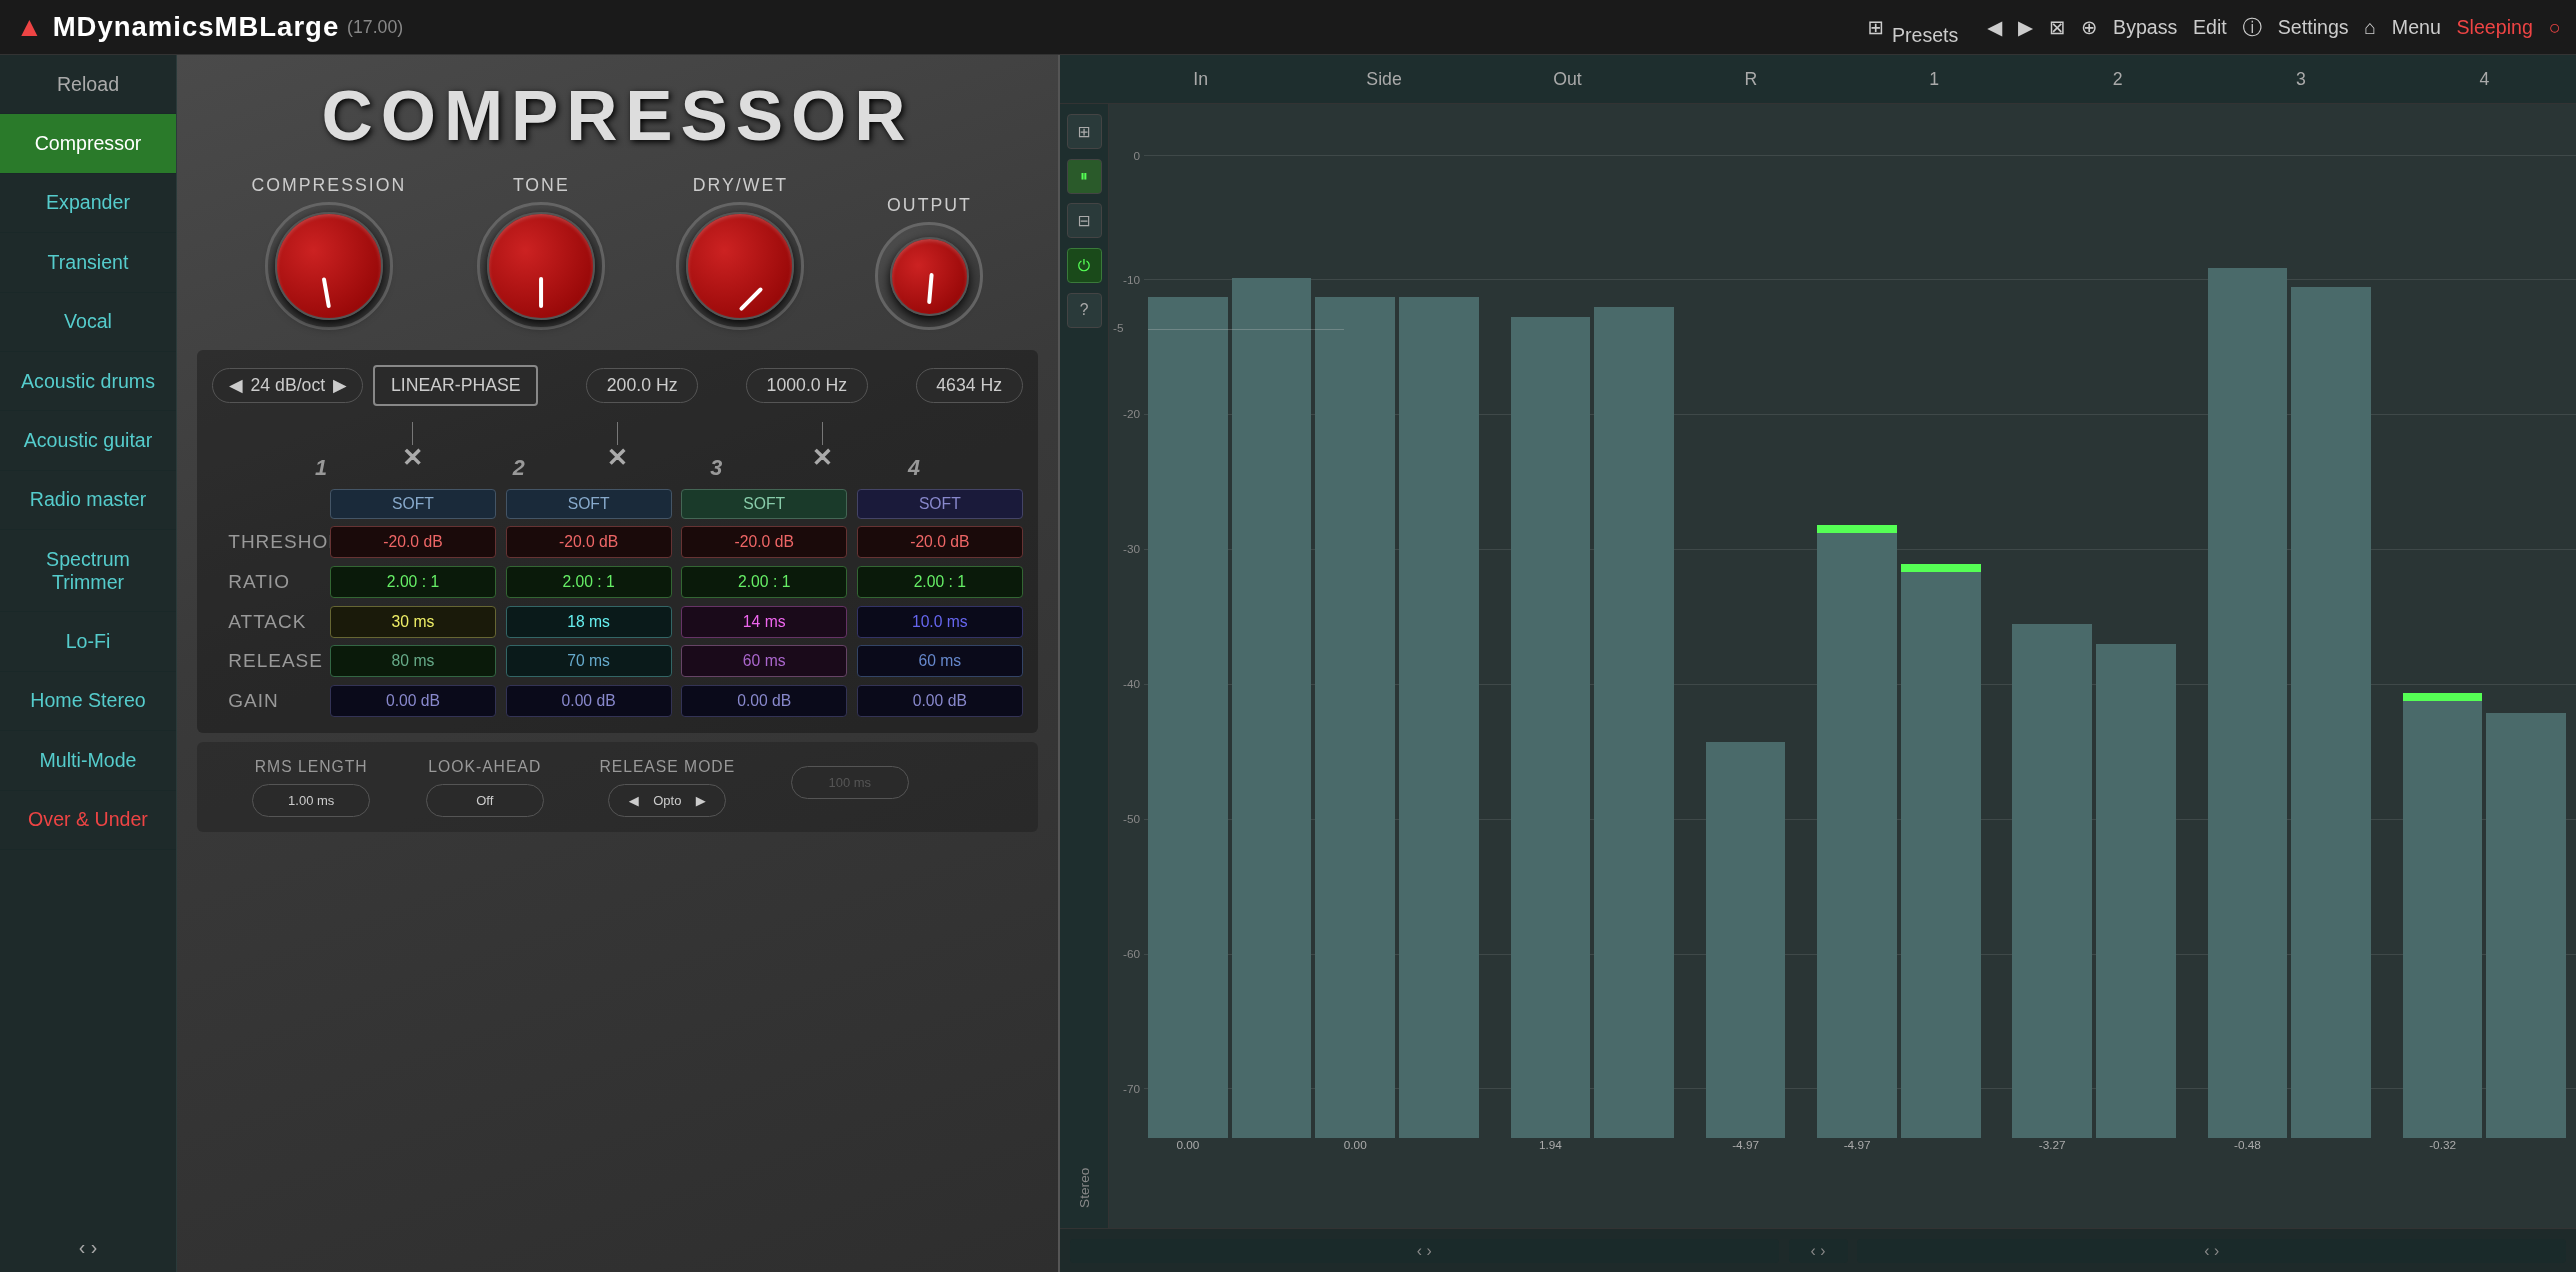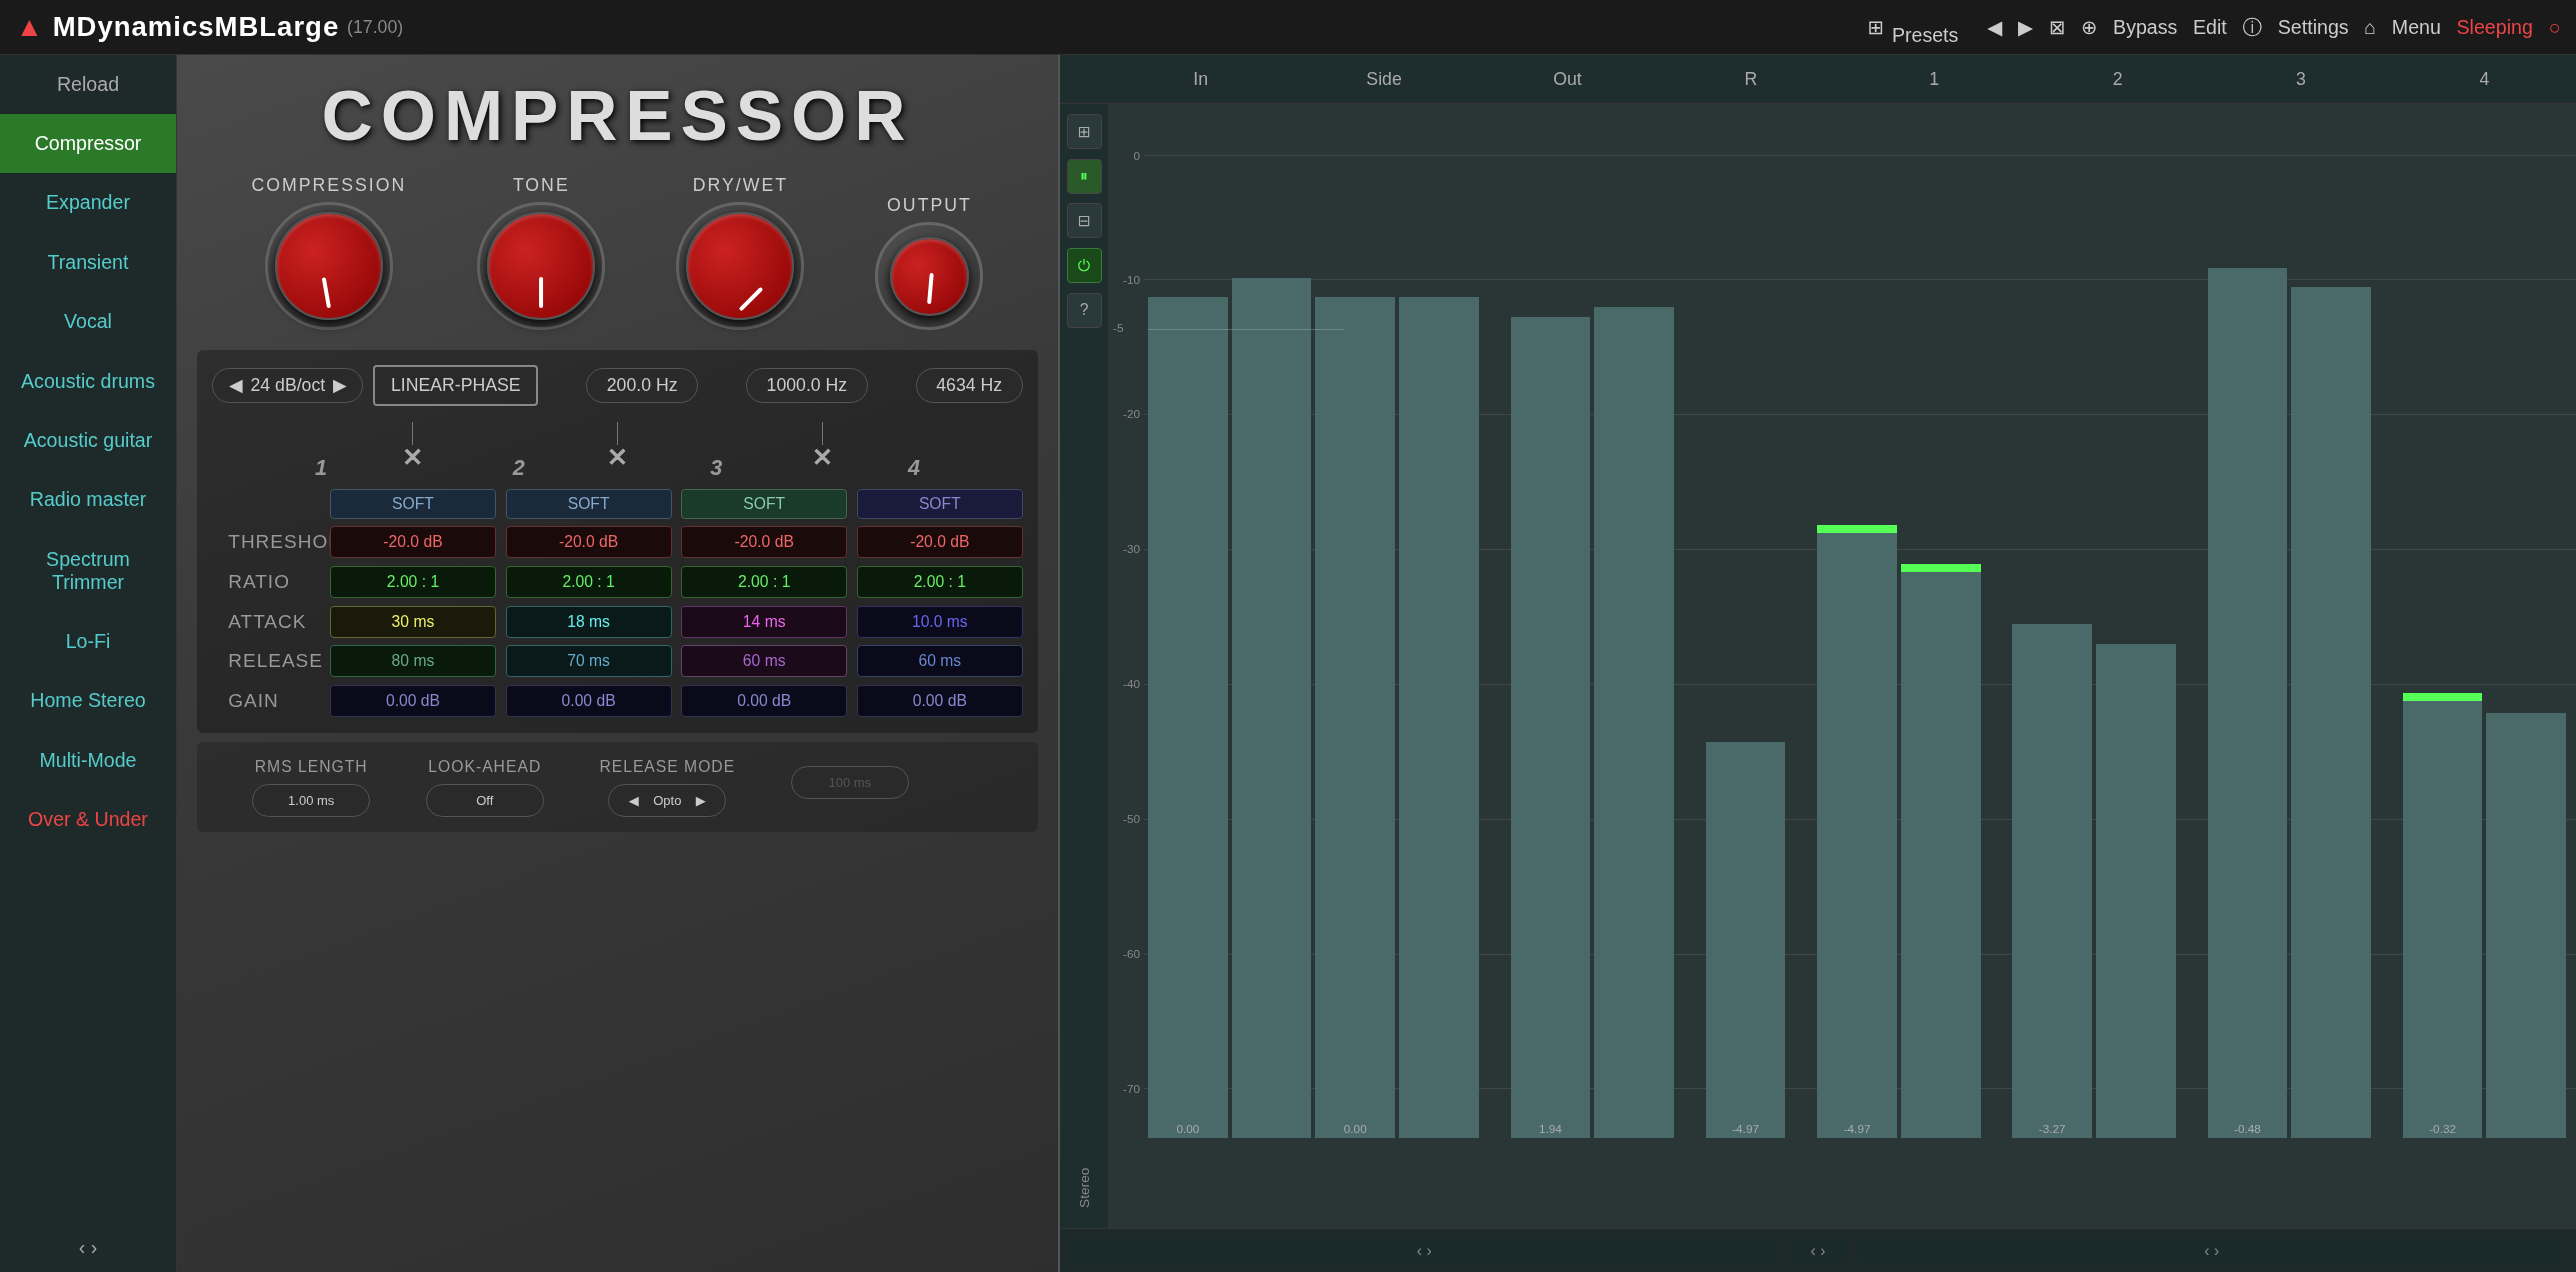--- a/index.html
+++ b/index.html
@@ -659,21 +659,21 @@
           <div style="flex:1;height:43%;background:#4a6a6a;position:relative;"></div>
         </div>
 
         <div style="position:absolute;right:9.8px;top:4%;display:flex;flex-direction:column;gap:0;pointer-events:none;">
         </div>
 
         <div style="position:absolute;top:20%;left:39px;width:196px;height:1px;background:rgba(200,200,200,0.3);">
           <span style="position:absolute;left:-35px;top:-7.9px;color:#888;font-size:11.8px;">-5</span>
         </div>
 
-        <div style="position:absolute;bottom:16px;left:39px;right:9.8px;display:flex;gap:3.9px;font-size:11.8px;color:#aaa;height:8%;">
+        <div style="position:absolute;bottom:0;left:39px;right:9.8px;display:flex;gap:3.9px;font-size:11.8px;color:#aaa;height:8%;">
           <div style="flex:1;text-align:center;">0.00</div>
           <div style="flex:1;text-align:center;"></div>
           <div style="flex:1;text-align:center;">0.00</div>
           <div style="flex:1;text-align:center;"></div>
           <div style="flex:0.3;"></div>
           <div style="flex:1;text-align:center;">1.94</div>
           <div style="flex:1;text-align:center;"></div>
           <div style="flex:0.3;"></div>
           <div style="flex:1;text-align:center;">-4.97</div>
           <div style="flex:0.3;"></div>

